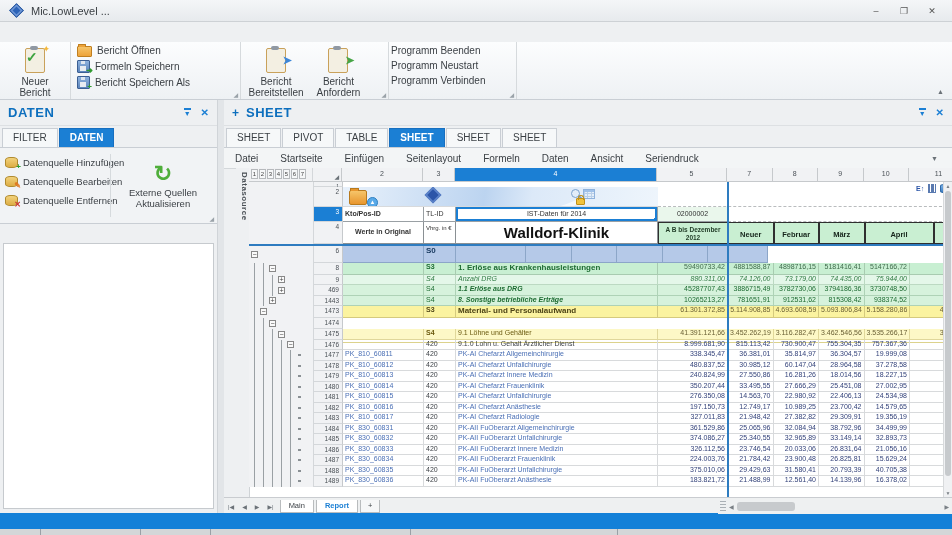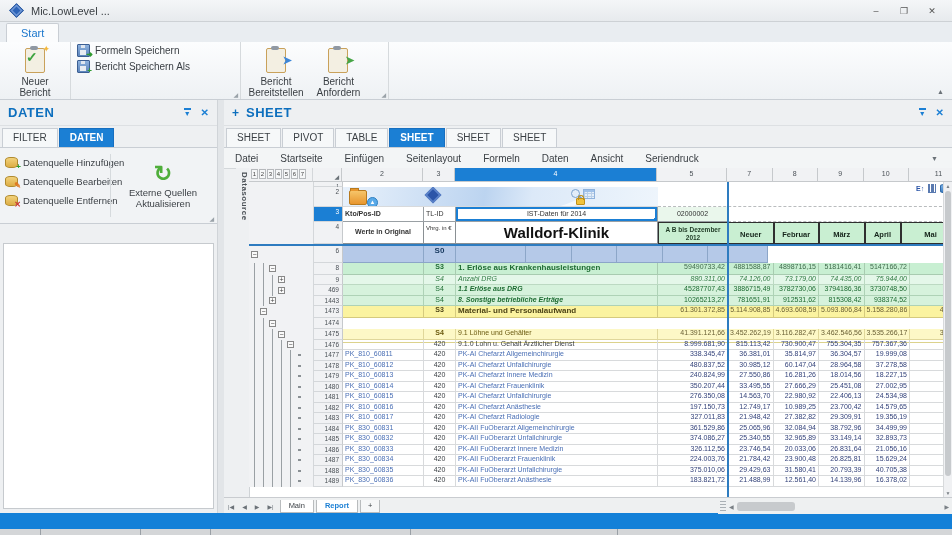--- a/index.html
+++ b/index.html
@@ -84,21 +84,21 @@
   .g .oline{position:absolute;top:0;bottom:0;width:1px;background:#9aa0a4;}
   .g .obox{position:absolute;top:50%;margin-top:-4px;width:7px;height:7px;background:#fafafa;border:1px solid #888;
     font-size:7px;line-height:6px;text-align:center;color:#444;box-sizing:border-box;}
   .g .odot{position:absolute;top:50%;margin-top:-1px;width:3px;height:2px;background:#8a9094;}
   .rh{width:29px;flex:none;background:#f1f2f4;border-right:1px solid #c6c9cc;border-bottom:1px solid #d4d7da;
     font-size:6.5px;color:#4a5056;text-align:right;padding:1px 3px 0 0;box-sizing:border-box;}
   .rh.sel{background:#1b7fd4;color:#fff;}
   .c{box-sizing:border-box;border-right:1px solid #d8dadc;border-bottom:1px solid #d8dadc;
      font-size:7px;overflow:hidden;white-space:nowrap;padding:0 2px;flex:none;}
   .ckto{width:81px;color:#4a6fb5;}
-  .ctl{width:32px;text-align:center;}
+  .ctl{width:32px;text-align:left;}
   .cname{width:202px;}
   .c5{width:70px;}
   .cm{width:45.5px;}
   .c11{width:60px;}
   .cv{text-align:right;color:#33427a;}
   
   .hdr{height:14px;background:#f1f2f4;}
   .hdr .rh{border-bottom:1px solid #c6c9cc;position:relative;}
   .hdr .corner-tri{position:absolute;right:2px;bottom:1px;font-size:6px;color:#6b7278;}
   .hcell{box-sizing:border-box;border-right:1px solid #c6c9cc;border-bottom:1px solid #c6c9cc;background:#f1f2f4;
@@ -193,36 +193,37 @@
   <div class="titlebar">
     <span class="app-icon"></span>
     <span class="title">Mic.LowLevel ...</span>
     <span class="win-controls">
       <span class="win-btn">–</span>
       <span class="win-btn">❐</span>
       <span class="win-btn">✕</span>
     </span>
   </div>
 
-  <div class="ribbon-tabs">
-    <span class="ribbon-tab">Start</span>
-  </div>
   <div class="ribbon-body">
     <div class="rgroup">
       <div class="bigbtn">
         <span class="bicon">
           <span class="clipboard"></span>
             <span class="chk">✓</span>
             <span class="spark">✦</span>
         </span>
         <span>Neuer Bericht</span>
       </div>
     </div>
     <div class="rgroup smallstack" style="width:170px">
       <div class="smallbtn">
+        <span class="fold"></span>
+        <span>Bericht Öffnen</span>
+      </div>
+      <div class="smallbtn">
         <span class="disk">
             <span class="ov garr">➜</span>
           </span>
         <span>Formeln Speichern</span>
       </div>
       <div class="smallbtn">
         <span class="disk">
             <span class="ov gplus">+</span>
           </span>
         <span>Bericht Speichern Als</span>
@@ -237,20 +238,26 @@
         </span>
         <span>Bericht Bereitstellen</span>
       </div>
       <div class="bigbtn">
         <span class="bicon">
           <span class="clipboard"></span>
             <span class="arrow-green">➤</span>
         </span>
         <span>Bericht Anfordern</span>
       </div>
+      <span class="corner">◢</span>
+    </div>
+    <div class="rgroup textstack" style="width:128px">
+      <span class="textitem">Programm Beenden</span>
+      <span class="textitem">Programm Neustart</span>
+      <span class="textitem">Programm Verbinden</span>
       <span class="corner">◢</span>
     </div>
     <div style="flex:1;position:relative">
       <span style="position:absolute;right:8px;bottom:4px;font-size:7px;color:#6b7278">▲</span>
     </div>
   </div>
 
   <div class="panel panel-daten">
     <div class="ptitle">
       <span class="pname">DATEN</span>
@@ -394,21 +401,21 @@
           <div class="g"></div>
           <div class="rh">4</div>
           <div class="c ckto">Werte in Original</div>
           <div class="c ctl">Vhrg. in €</div>
           <div class="c cname klinik">Walldorf-Klinik</div>
           <div class="c c5 period">A B bis Dezember 2012</div>
           <span id="month-cells" style="display:flex">
               <div class="c mcell" style="width: 45.5px;">Neuer</div>
               <div class="c mcell" style="width: 45.5px;">Februar</div>
               <div class="c mcell" style="width: 45.5px;">März</div>
-              <div class="c mcell" style="width: 36px;">April</div>
+              <div class="c mcell" style="width: 69px;">April</div>
               <div class="c mcell c11">Mai</div>
             </span>
         </div>
 
         <div class="freezeh"></div>
         <div id="rows-container">
             <div class="sr rblue" style="height: 17px;">
               <div class="g">
                 <div class="obox" style="left: 2px;">−</div>
               </div>

